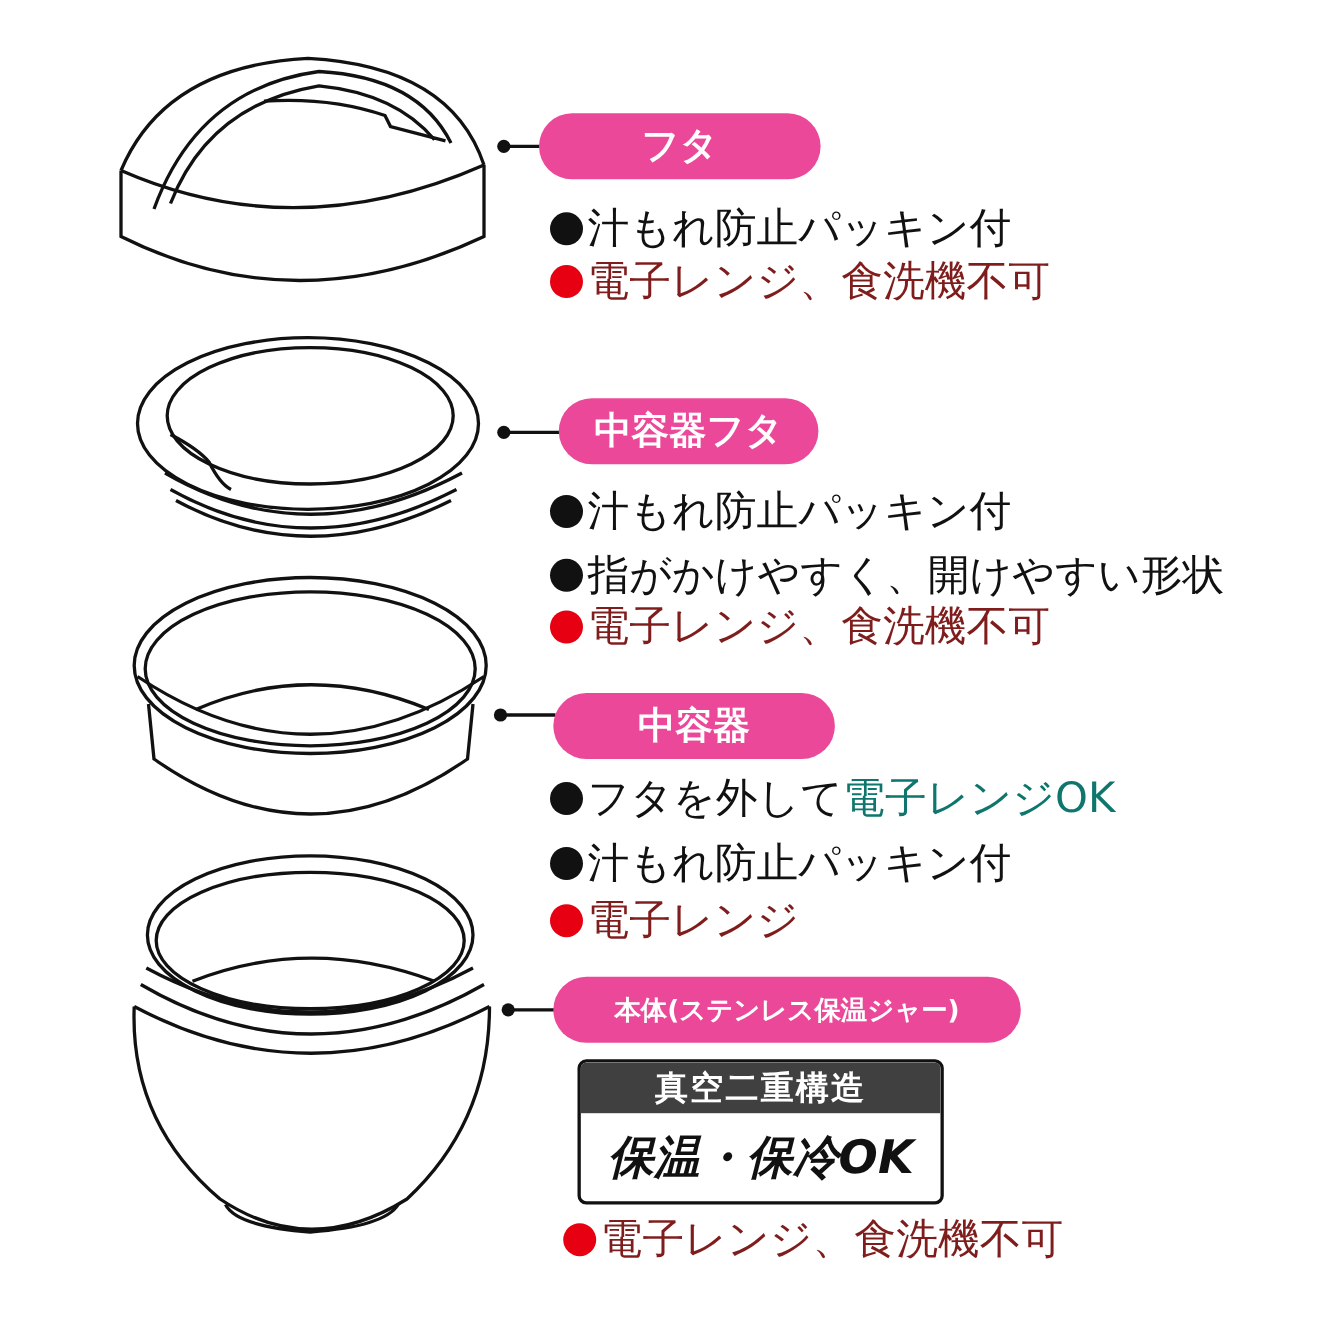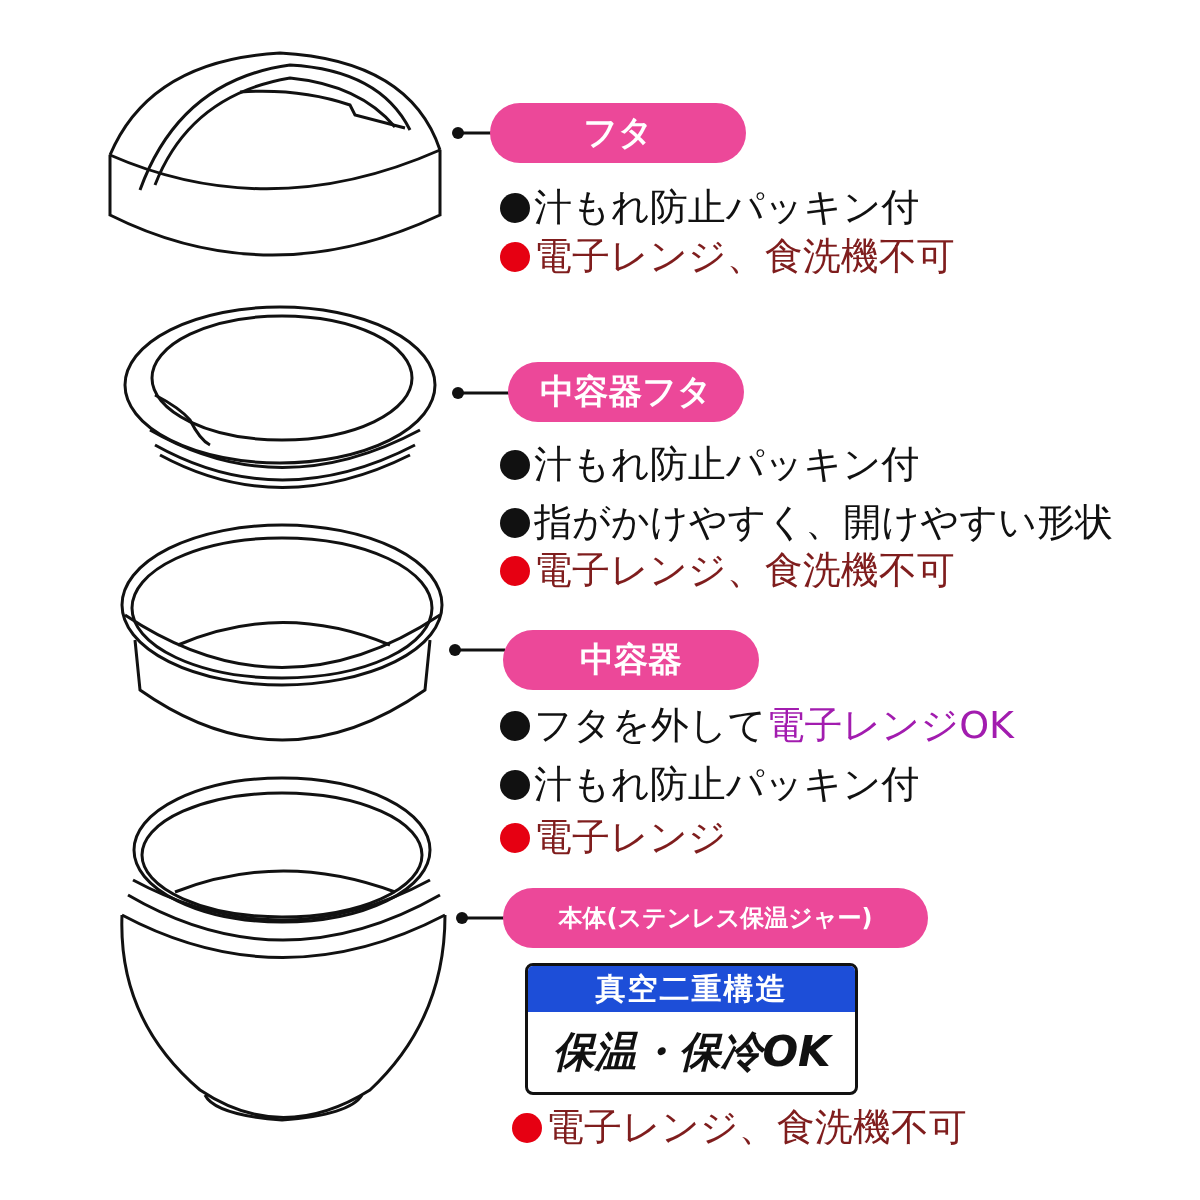--- a/index.html
+++ b/index.html
@@ -4,28 +4,28 @@
   <style>
     html, body { margin: 0; padding: 0; background: #ffffff; }
     body { width: 1200px; height: 1200px; position: relative; overflow: hidden;
       font-family: "DejaVu Sans", "Liberation Sans", sans-serif; color: #111; }
     svg.art { position: absolute; left: 0; top: 0; }
     .pill { position: absolute; background: #ec4899; color: #fff; border-radius: 30px;
       height: 60px; display: flex; align-items: center; justify-content: center;
       font-size: 34px; font-weight: bold; box-sizing: border-box; white-space: nowrap; }
     .line { position: absolute; font-size: 38px; line-height: 44px; white-space: nowrap; }
     .line.red { color: #7f1d1d; font-family: Liberation Serif, serif; }
-    .red-span { color: #a21caf; }
+    .red-span { color: #0f766e; }
     .dot { display: inline-block; width: 30px; height: 30px; border-radius: 50%;
       margin-right: 4px; vertical-align: -3px; }
     .dot.black { background: #111; }
     .dot.red { background: #e60012; }
     .spec-box { position: absolute; left: 525px; top: 963px; width: 333px; height: 132px;
       border: 3px solid #111; border-radius: 8px; box-sizing: border-box; overflow: hidden; background:#fff; }
-    .spec-head { background: #1d4ed8; color: #fff; height: 46px; font-size: 30px; font-weight: bold;
+    .spec-head { background: #404040; color: #fff; height: 46px; font-size: 30px; font-weight: bold;
       display: flex; align-items: center; justify-content: center; letter-spacing: 2px; }
     .spec-body { height: 80px; display: flex; align-items: center; justify-content: center;
       font-size: 42px; font-weight: bold; font-style: italic; }
   </style>
 </head>
 <body>
 
 <svg class="art" width="1200" height="1200" viewBox="0 0 1200 1200">
   <g fill="none" stroke="#111" stroke-width="3">
 

